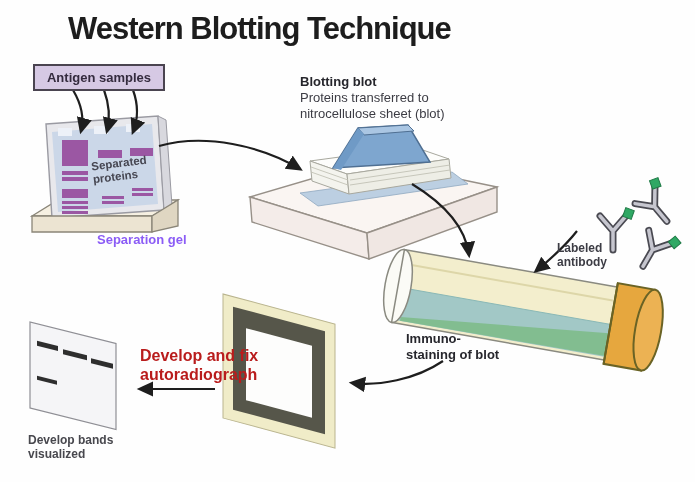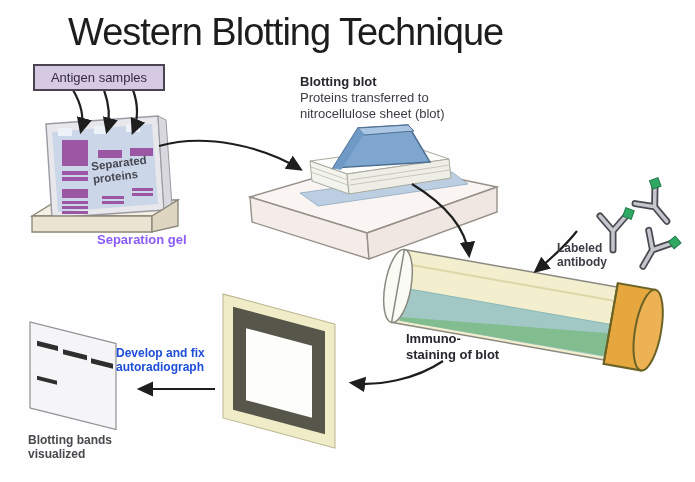--- a/index.html
+++ b/index.html
@@ -1,30 +1,30 @@
 <!DOCTYPE html>
 <html style="--sample_box_bg: #d6c9e4; --gel_blue: #cbd7e8; --band_purple: #9b57a3; --tray_beige: #ece4d2; --weight_blue: #7ea6cf; --nitro_blue: #bccfe2; --tube_body: #f3eecd; --tube_liquid: #a2c8c6; --blot_green: #82bd90; --cap_orange: #e6a73e; --film_cream: #f0ecc8; --frame_dark: #56564a; --tag_green: #2fa864; --arrow_dark: #1e1e1e;"><head>
 <meta charset="utf-8">
 <style>
   html,body{margin:0;padding:0;background:#fff;}
   .canvas{position:relative;width:695px;height:482px;background:#fefefe;overflow:hidden;
           font-family:"Liberation Sans",sans-serif;color:#333;}
   svg.layer{position:absolute;left:0;top:0;}
   .lbl{position:absolute;white-space:pre-line;line-height:1.2;}
-  #title{left:68px;top:13px;font-size:38px;font-weight:normal;letter-spacing:-1px;color:#1d1d1d;line-height:1;}
+  #title{left:68px;top:13px;font-size:31px;font-weight:bold;letter-spacing:-1px;color:#1d1d1d;line-height:1;}
   #sample-box{left:33px;top:64px;width:128px;height:23px;background:var(--sample_box_bg,#d6c9e4);
               border:2px solid #4a4450;display:flex;align-items:center;justify-content:center;
-              font-size:13px;font-weight:normal;color:#342b3e;}
+              font-size:13px;font-weight:bold;color:#342b3e;}
   #sep-prot{left:92px;top:157px;font-size:11.5px;font-weight:bold;color:#474752;transform:rotate(-7deg);line-height:1.15;}
   #sep-gel{left:97px;top:232px;font-size:13px;font-weight:bold;color:#8b5cf6;}
   #bt-title{left:300px;top:74px;font-size:13px;font-weight:bold;color:#26262c;}
   #bt-desc{left:300px;top:90px;font-size:13px;color:#3c3c44;}
   #lab-ab{left:557px;top:241px;font-size:12px;font-weight:bold;color:#3c3c44;}
   #immuno{left:406px;top:331px;font-size:13px;font-weight:bold;color:#26262c;}
-  #develop{left:116px;top:346px;font-size:12px;font-weight:bold;color:#1d4ed8;}
+  #develop{left:140px;top:346px;font-size:16px;font-weight:bold;color:#b91c1c;}
   #autorad{left:178px;top:434px;font-size:13.5px;font-weight:bold;color:#26262c;}
   #bands-cap{left:28px;top:433px;font-size:12px;font-weight:bold;color:#48484e;}
 </style>
 </head>
 <body>
 
 <div class="canvas">
 
   <svg class="layer" width="695" height="482" viewBox="0 0 695 482">
     <defs>
@@ -156,16 +156,16 @@
 
   <div class="lbl" id="immuno">Immuno-
 staining of blot</div>
 
   <div class="lbl" id="lab-ab">Labeled
 antibody</div>
 
   <div class="lbl" id="develop">Develop and fix
 autoradiograph</div>
 
-  <div class="lbl" id="bands-cap">Blotting bands
+  <div class="lbl" id="bands-cap">Develop bands
 visualized</div>
 
 </div>
 
 </body></html>

